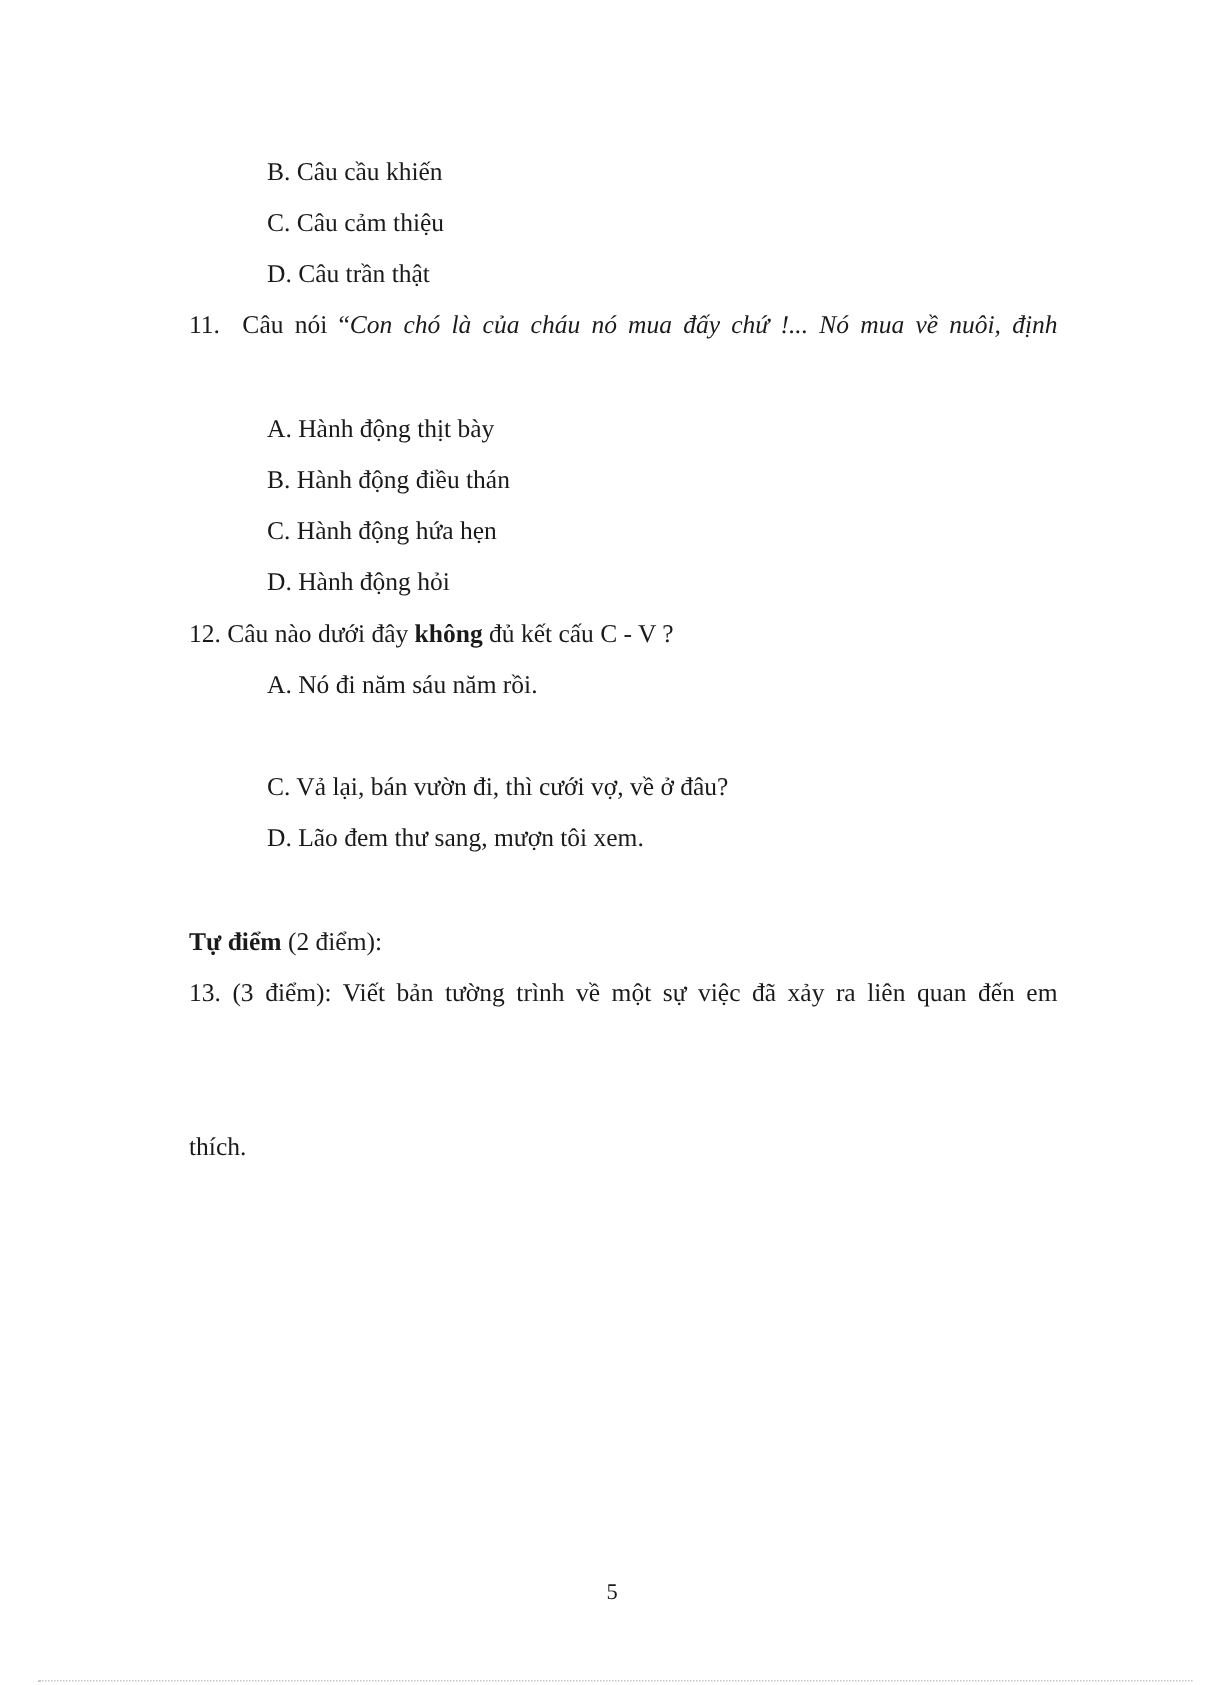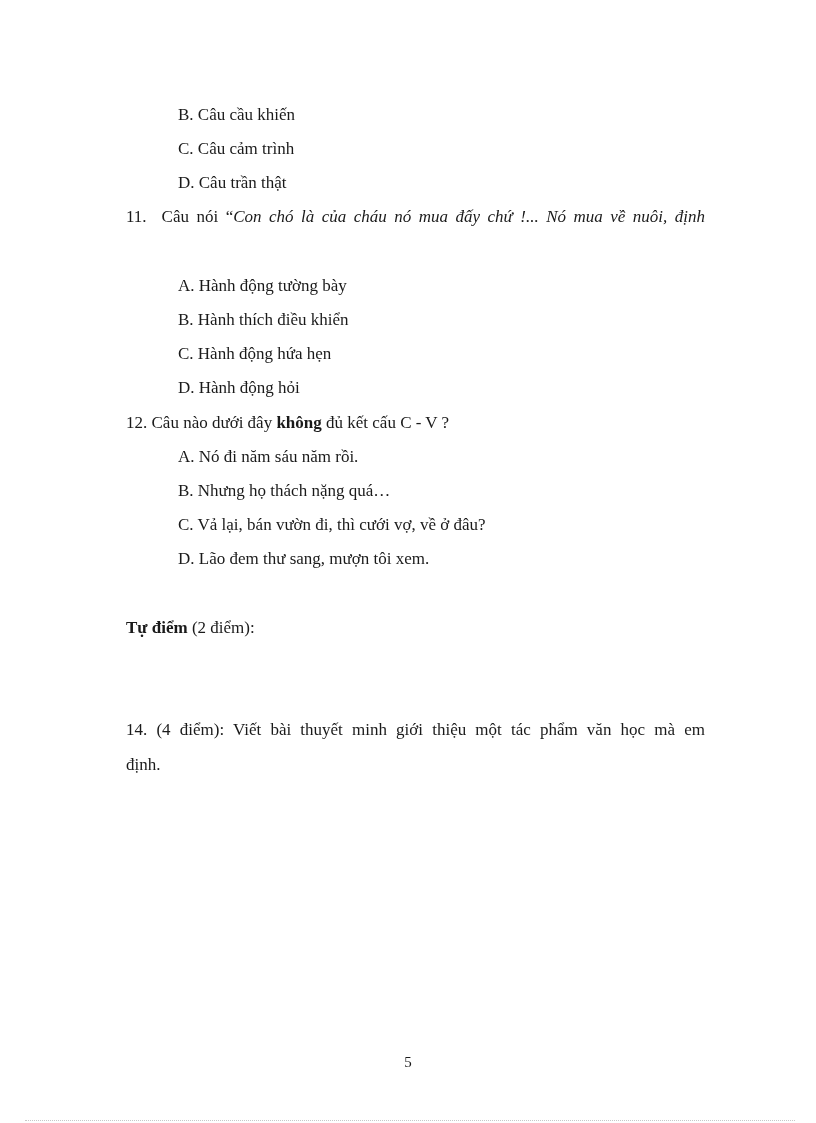--- a/index.html
+++ b/index.html
@@ -15,34 +15,33 @@
   .page-number { position: absolute; top: 1054px; left: 0; width: 816px; text-align: center; font-size: 15px; }
   .bottom-rule { position: absolute; top: 1120px; left: 25px; width: 770px; height: 0;
                  border-top: 1px dotted #c8c8c8; }
 </style>
 </head>
 <body>
 
 <div class="page">
 
   <div class="line opt" style="top:105px">B. Câu cầu khiến</div>
-  <div class="line opt" style="top:139px">C. Câu cảm trình</div>
+  <div class="line opt" style="top:139px">C. Câu cảm thiệu</div>
   <div class="line opt" style="top:173px">D. Câu trần thật</div>
 
   <div class="line q just" style="top:207px"><span>11.</span>&nbsp; <span>Câu nói “</span><span class="it">Con chó là của cháu nó mua đấy chứ !... Nó mua về nuôi, định</span></div>
-  <div class="line opt" style="top:276px">A. Hành động tường bày</div>
-  <div class="line opt" style="top:310px">B. Hành thích điều khiển</div>
+  <div class="line opt" style="top:276px">A. Hành động thịt bày</div>
+  <div class="line opt" style="top:310px">B. Hành động điều thán</div>
   <div class="line opt" style="top:344px">C. Hành động hứa hẹn</div>
   <div class="line opt" style="top:378px">D. Hành động hỏi</div>
 
   <div class="line q" style="top:413px"><span>12. Câu nào dưới đây </span><span class="b">không</span><span> đủ kết cấu C - V ?</span></div>
   <div class="line opt" style="top:447px">A. Nó đi năm sáu năm rồi.</div>
-  <div class="line opt" style="top:481px">B. Nhưng họ thách nặng quá…</div>
   <div class="line opt" style="top:549px">D. Lão đem thư sang, mượn tôi xem.</div>
   <div class="line opt" style="top:515px">C. Vả lại, bán vườn đi, thì cưới vợ, về ở đâu?</div>
 
   <div class="line q" style="top:618px"><span class="b">Tự điểm</span><span> (2 điểm):</span></div>
-  <div class="line q just" style="top:720px">14. (4 điểm): Viết bài thuyết minh giới thiệu một tác phẩm văn học mà em</div>
-  <div class="line q" style="top:755px">định.</div>
+  <div class="line q just" style="top:652px">13. (3 điểm): Viết bản tường trình về một sự việc đã xảy ra liên quan đến em</div>
+  <div class="line q" style="top:755px">thích.</div>
 
   <div class="page-number">5</div>
   <div class="bottom-rule"></div>
 </div>
 
 </body></html>

